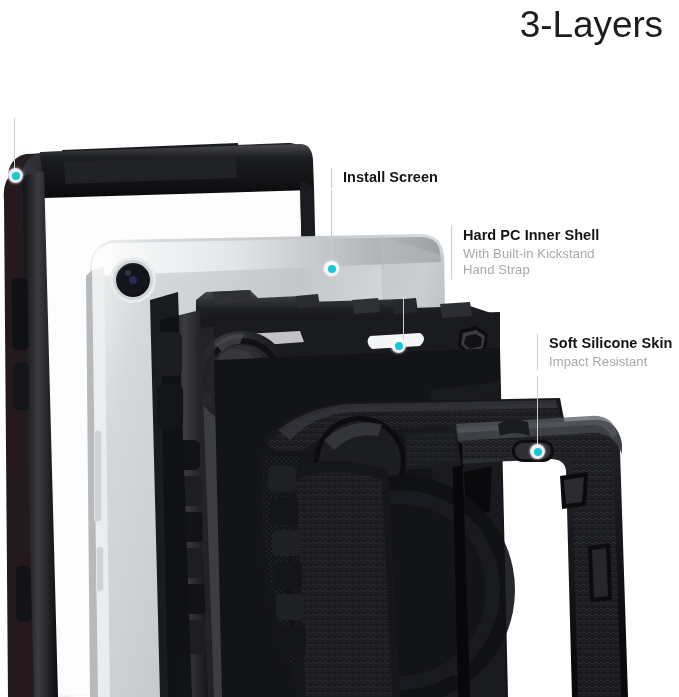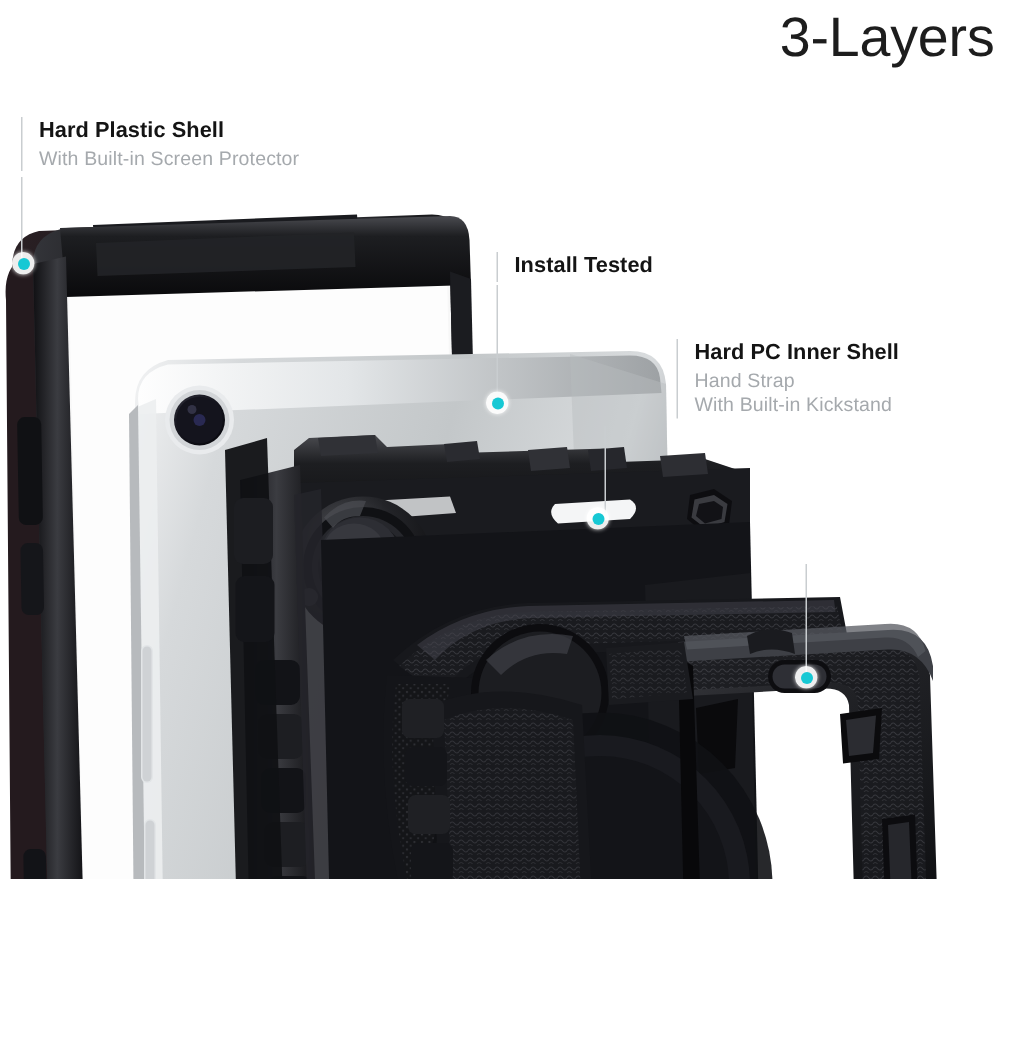--- a/index.html
+++ b/index.html
@@ -4,21 +4,21 @@
 <title>3-Layers Multi-Functional Case</title>
 <style>
   html, body {
     margin: 0;
     padding: 0;
     background: #ffffff;
   }
   #stage {
     position: relative;
     width: 679px;
-    height: 586px;
+    height: 697px;
     background: #ffffff;
     overflow: hidden;
     font-family: "Liberation Sans", "DejaVu Sans", sans-serif;
     -webkit-font-smoothing: antialiased;
   }
 
   
   .headline {
     position: absolute;
     right: 16px;
@@ -310,37 +310,37 @@
       <path d="M150 300 L178 292 L192 697 L160 697 Z" fill="#101114" opacity="0.95"></path>
       <rect x="156" y="332" width="26" height="44" rx="6" fill="#1c1d21"></rect>
       <rect x="157" y="384" width="26" height="44" rx="6" fill="#141519"></rect>
     </g>
   </svg>
 
   <div class="headline">
     <span class="l1">3-Layers</span>
   </div>
 
-  <div class="callout" style="left:14px; top:78px;">
-    <div class="title">Hard Plastic Shell</div>
-    <div class="sub">With Built-in Screen Protector</div>
-  </div>
   <div class="leader" style="left:14px; top:118px; height:60px;"></div>
   <div class="dot" style="left:8px; top:168px;"></div>
 
   <div class="callout" style="left:331px; top:168px;">
-    <div class="title">Install Tested</div>
+    <div class="title">Install Screen</div>
   </div>
   <div class="leader" style="left:331px; top:190px; height:74px;"></div>
   <div class="dot" style="left:324px; top:261px;"></div>
 
   <div class="callout" style="left:403px; top:226px;margin-left:48px;">
     <div class="title">Hard PC Inner Shell</div>
+    <div class="sub">With Built-in Kickstand</div>
     <div class="sub">Hand Strap</div>
-    <div class="sub">With Built-in Kickstand</div>
   </div>
   <div class="leader" style="left:403px; top:284px; height:58px;"></div>
   <div class="dot" style="left:391px; top:338px;"></div>
 
+  <div class="callout" style="left:537px; top:334px;">
+    <div class="title">Soft Silicone Skin</div>
+    <div class="sub">Impact Resistant</div>
+  </div>
   <div class="leader" style="left:537px; top:376px; height:72px;"></div>
   <div class="dot" style="left:530px; top:444px;"></div>
 
 </div>
 
 </body></html>

